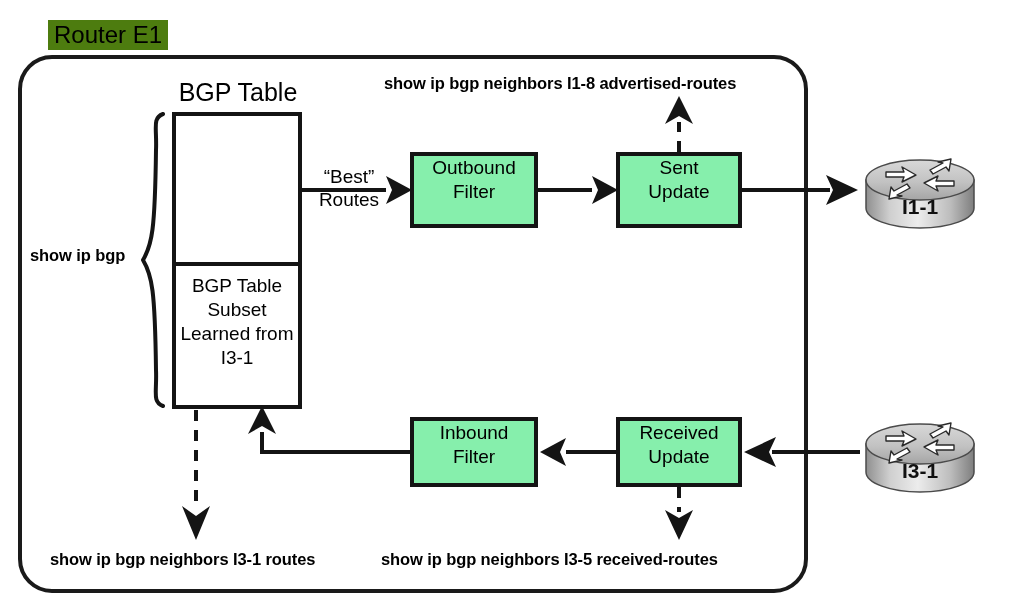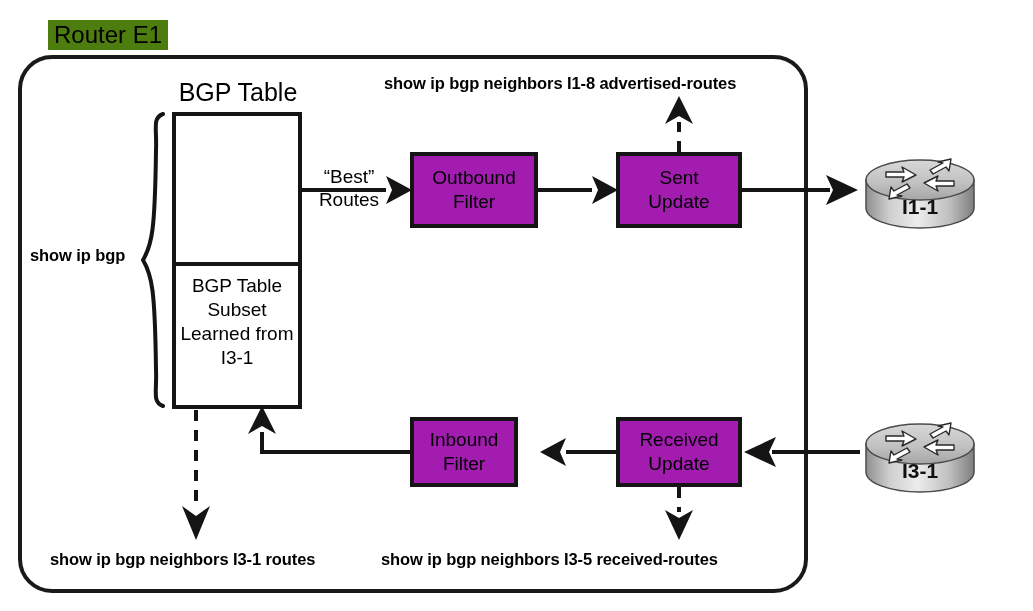--- a/index.html
+++ b/index.html
@@ -40,26 +40,25 @@
     letter-spacing: 0px;
     white-space: nowrap;
     background: #4d7c0f;
     padding: 0 6px;
     z-index: 6;
   }
   
   .pbox {
     position: absolute;
     border: 4px solid #141414;
-    background: #a21caf;
+    background: #86efac;
     box-sizing: border-box;
     display: flex;
     flex-direction: column;
     align-items: center;
-    justify-content: center;
     font-size: 19px;
     line-height: 24px;
     text-align: center;
     z-index: 4;
   }
   .pbox span { display: block; white-space: nowrap; }
 
   
   .bgp-table {
     position: absolute;
@@ -184,21 +183,21 @@
   <div class="pbox" style="left:410px; top:152px; width:128px; height:76px;">
     <span>Outbound</span>
     <span>Filter</span>
   </div>
 
   <div class="pbox" style="left:616px; top:152px; width:126px; height:76px;">
     <span>Sent</span>
     <span>Update</span>
   </div>
 
-  <div class="pbox" style="left:410px; top:417px; width:108px; height:70px;">
+  <div class="pbox" style="left:410px; top:417px; width:128px; height:70px;">
     <span>Inbound</span>
     <span>Filter</span>
   </div>
 
   <div class="pbox" style="left:616px; top:417px; width:126px; height:70px;">
     <span>Received</span>
     <span>Update</span>
   </div>
 
   <div class="ann" style="left:306px; top:165px; width:86px;">

